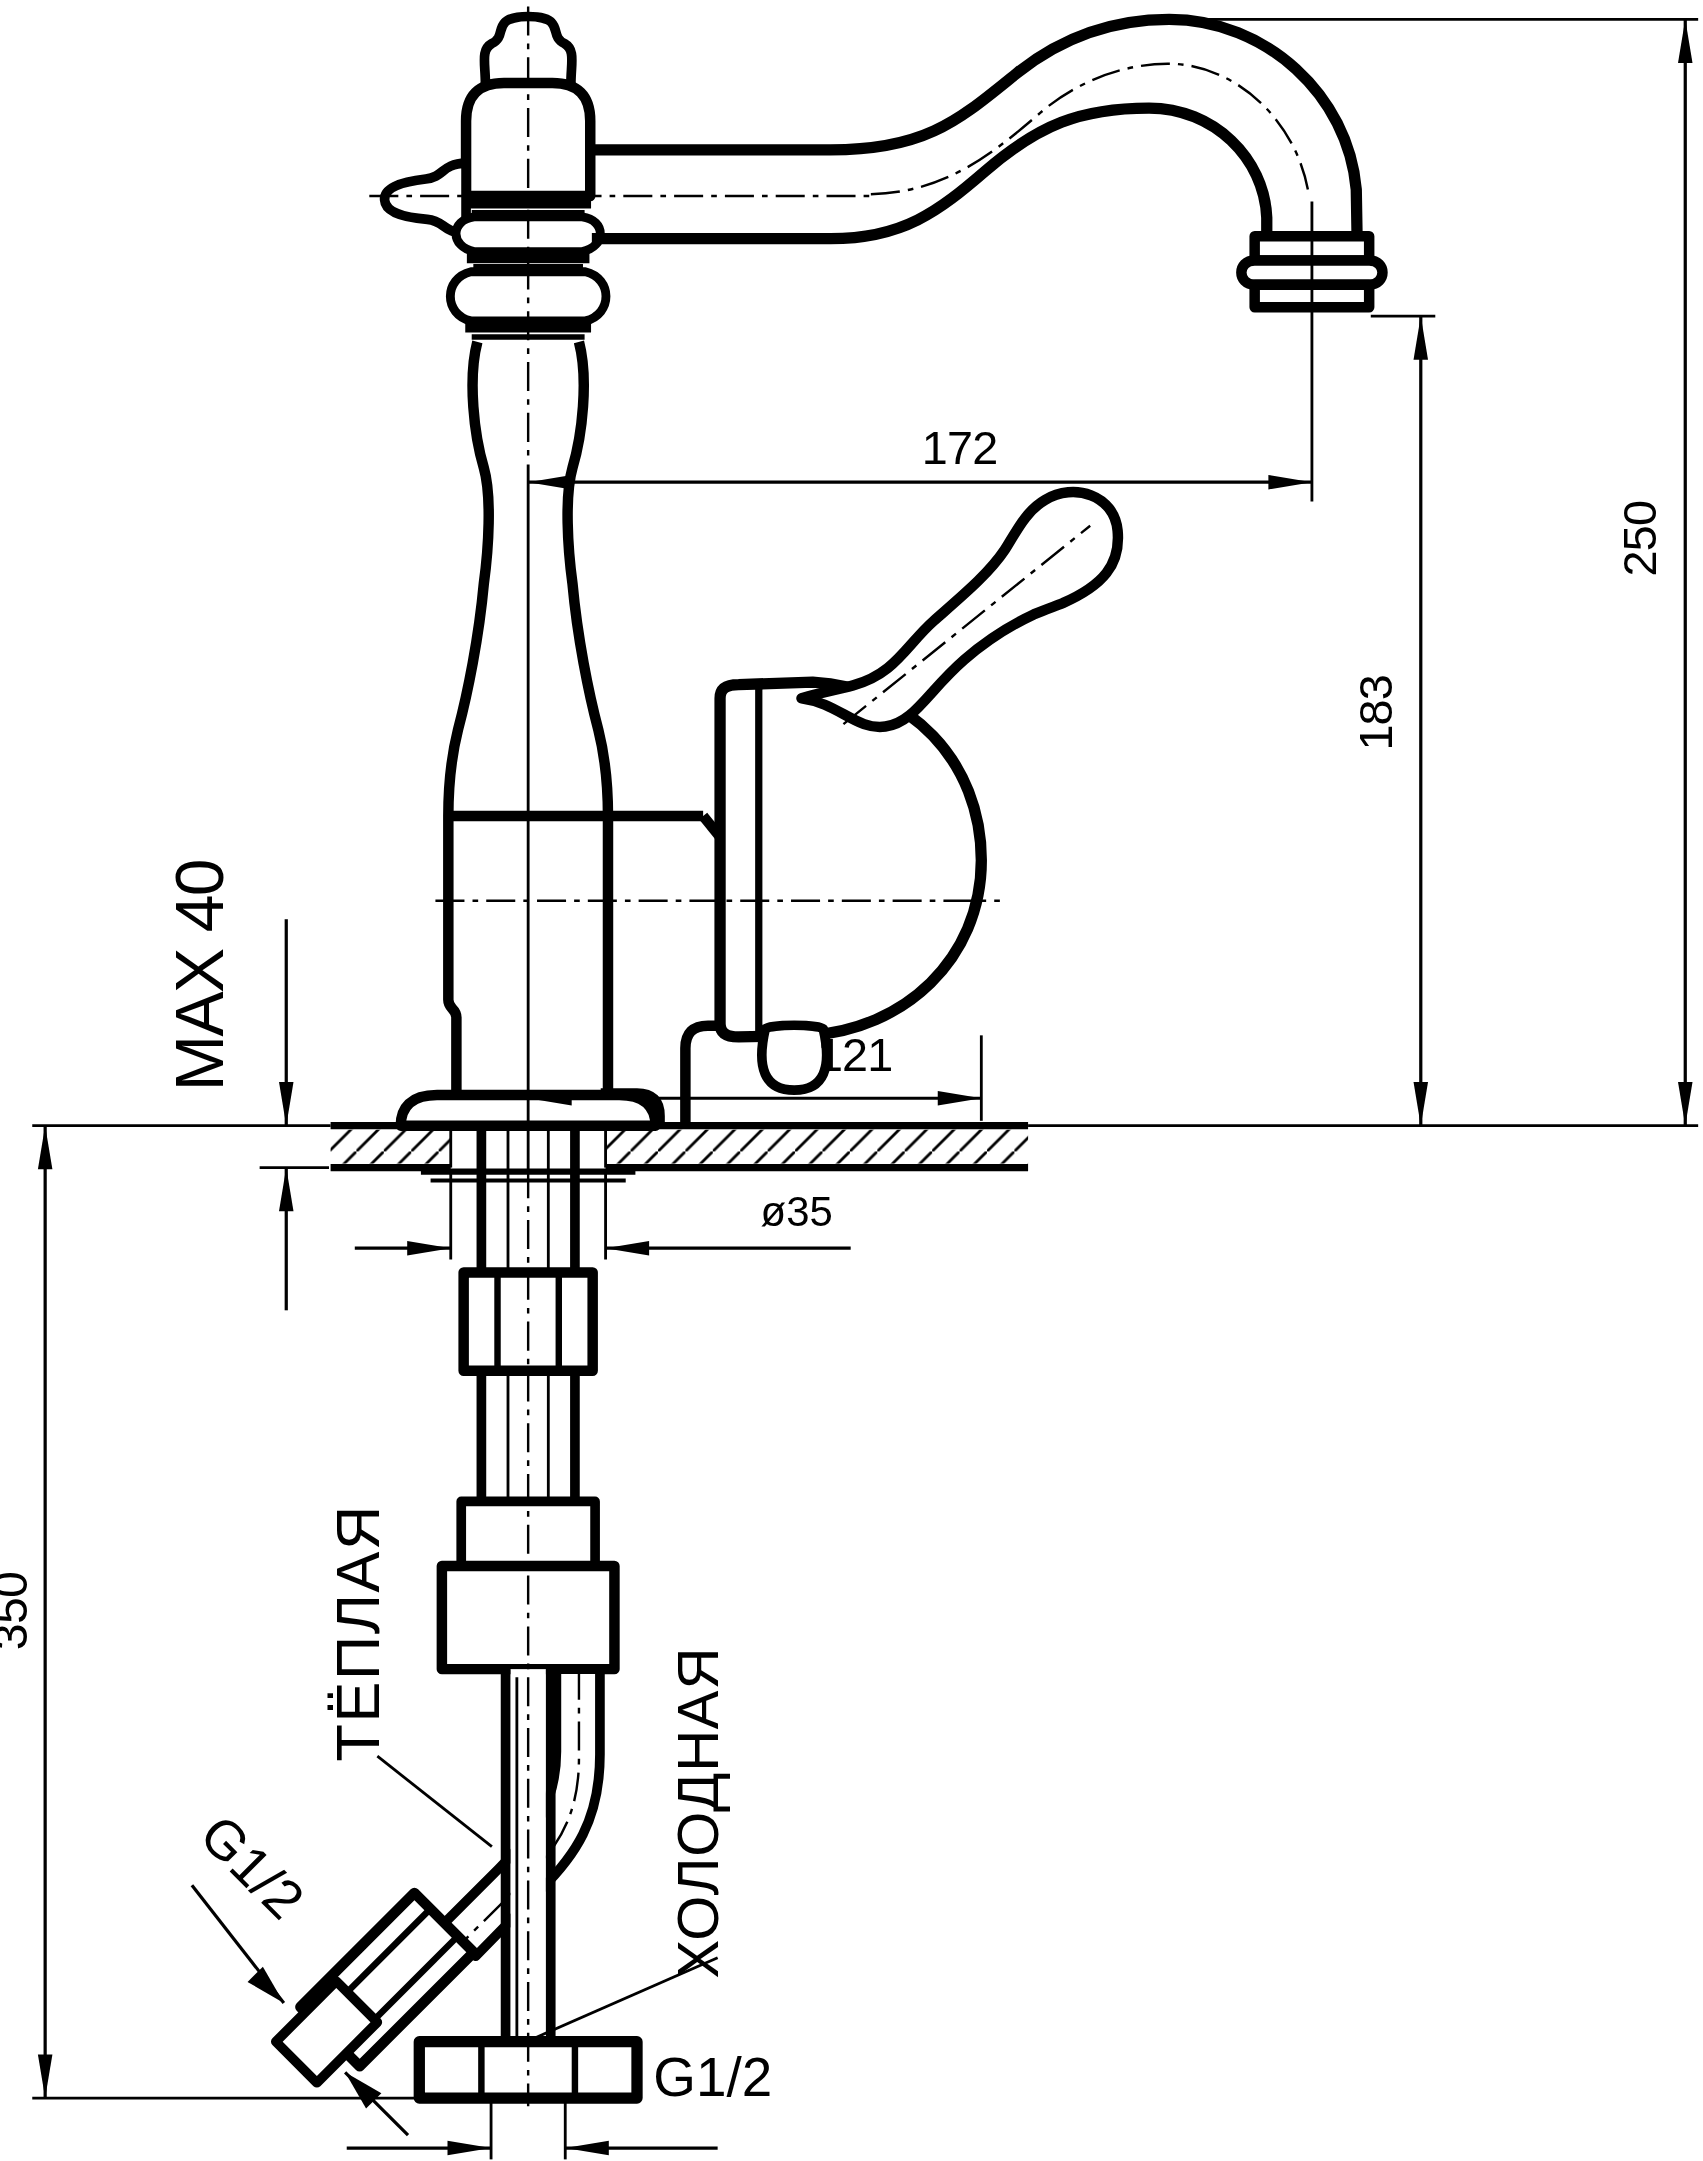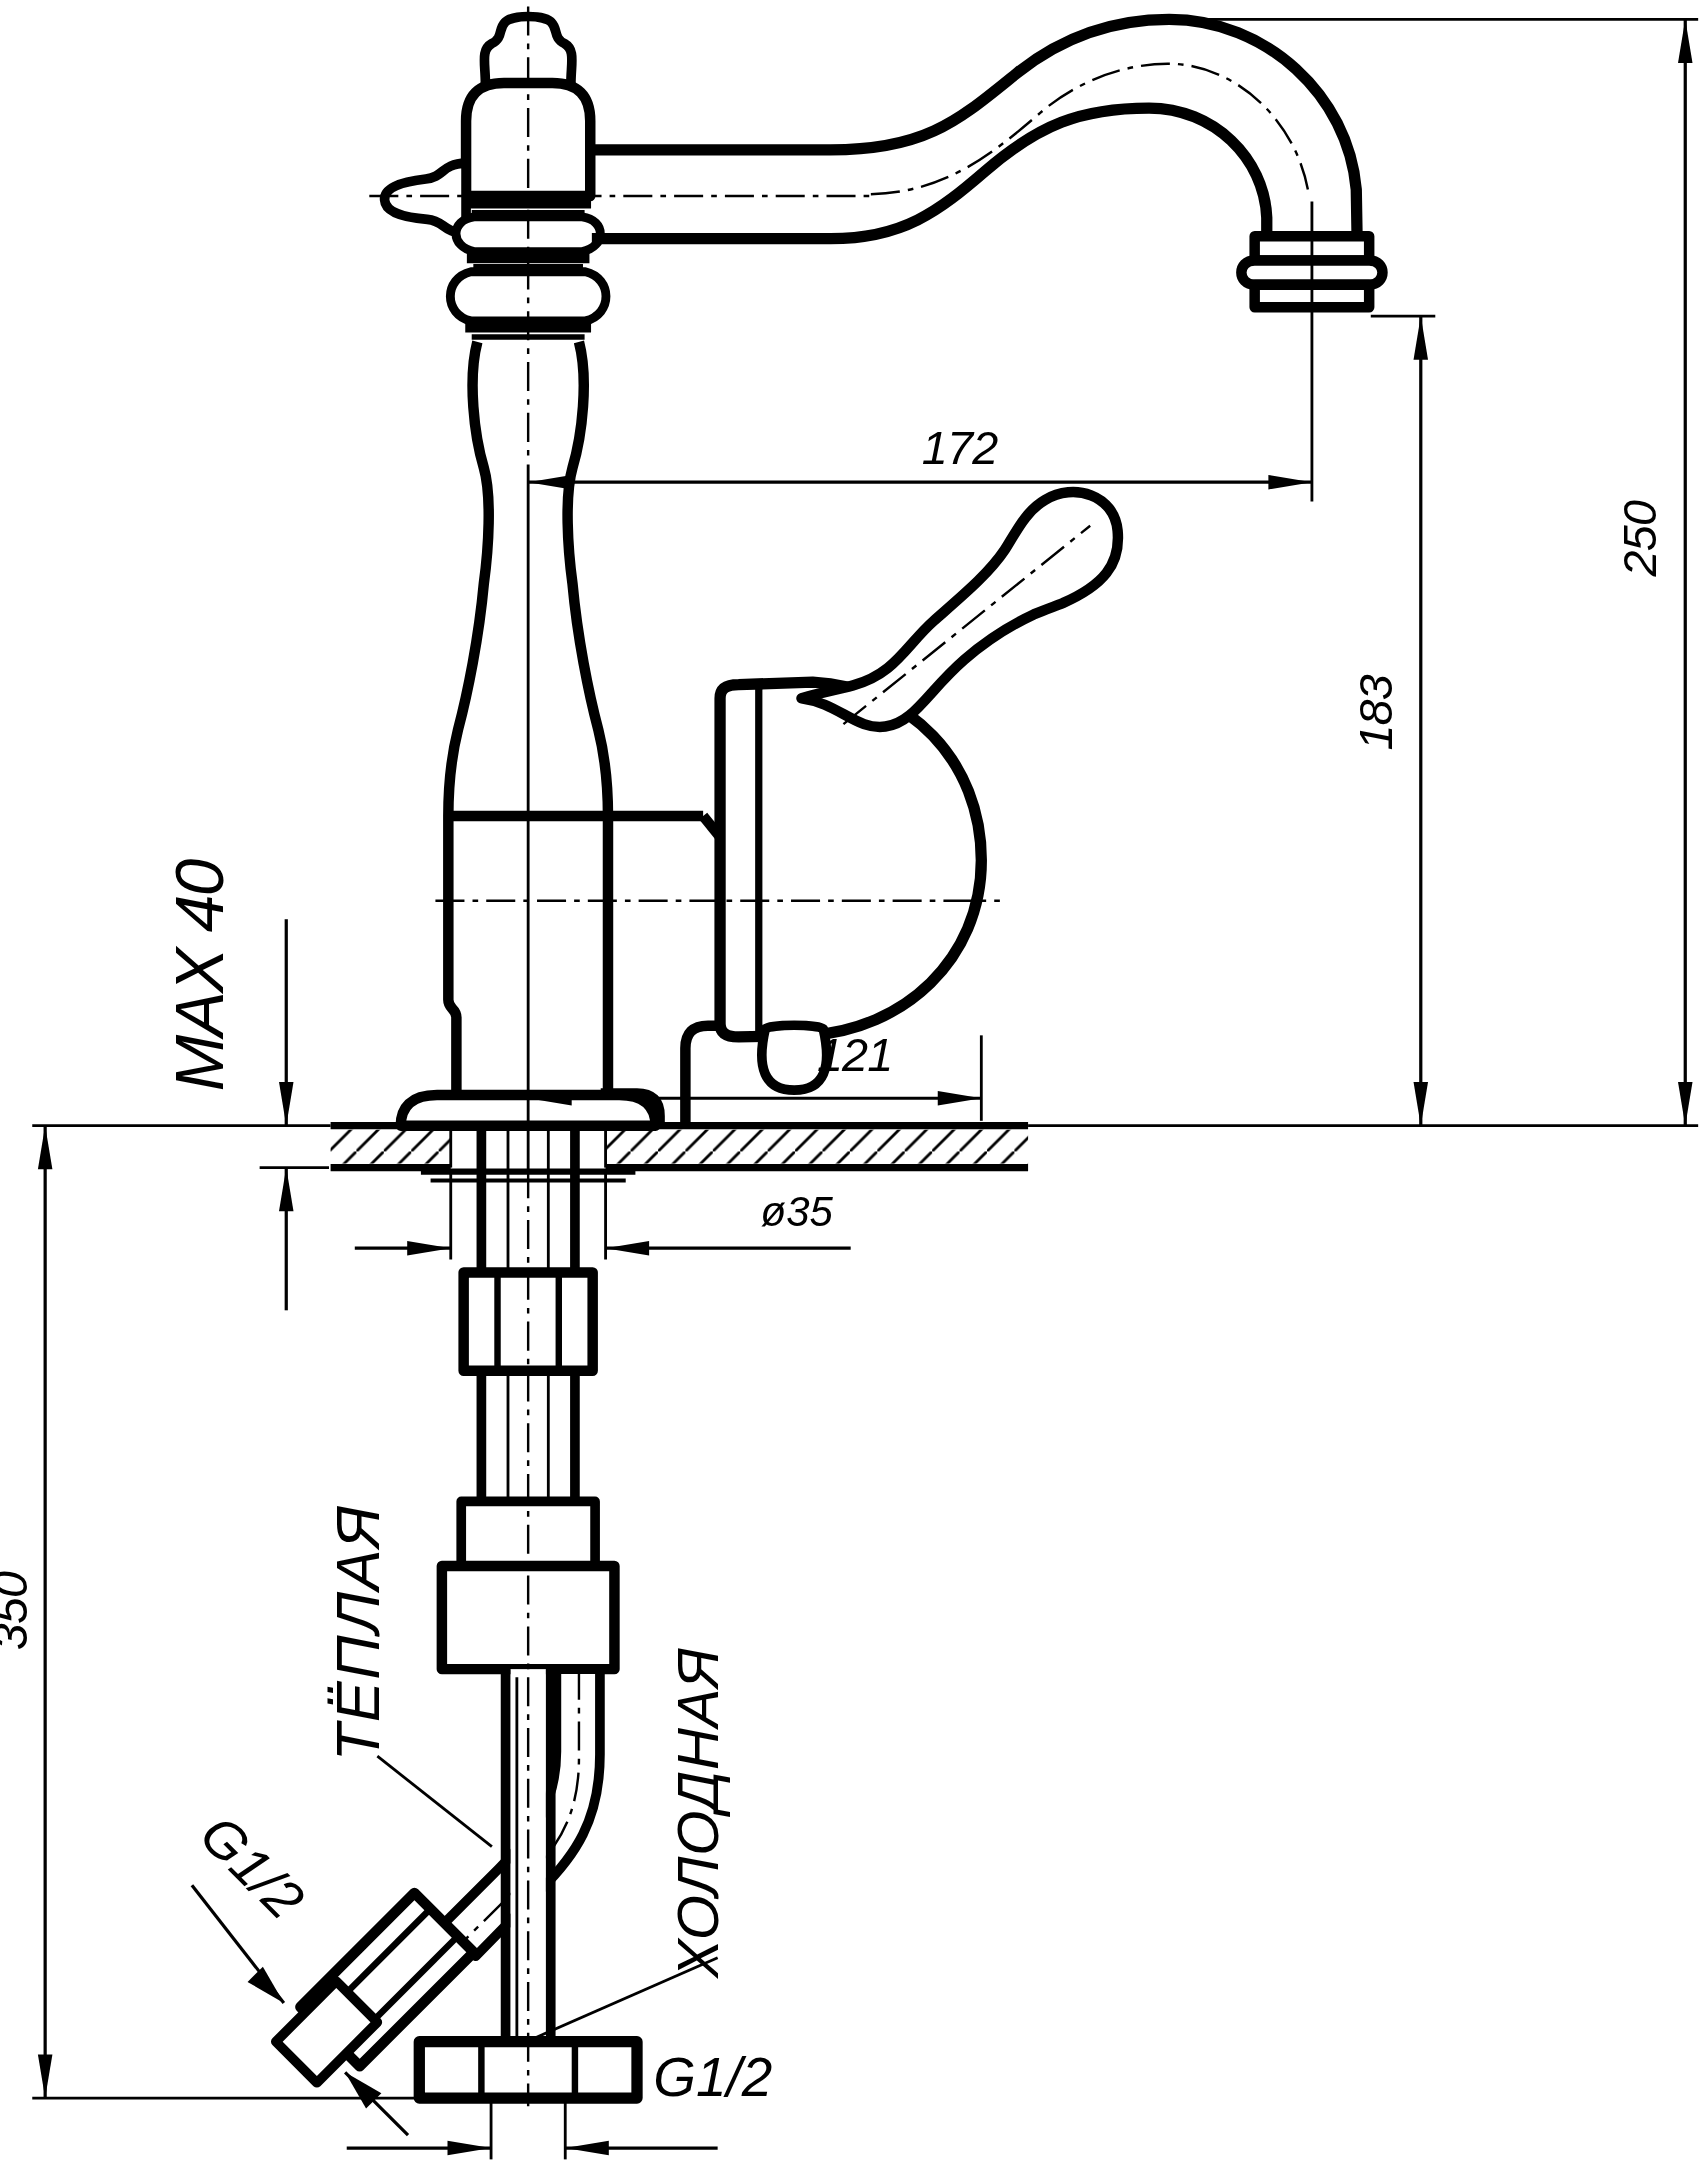--- a/index.html
+++ b/index.html
@@ -1,16 +1,16 @@
 <!DOCTYPE html>
 <html style="font-size:13px"><head>
 <meta charset="utf-8">
 <style>
   html,body{margin:0;padding:0;background:#ffffff;}
-  .page{width:1703px;height:2161px;background:#fff;position:relative;font-style:italic;}
+  .page{width:1703px;height:2161px;background:#fff;position:relative;}
   svg{display:block;}
   .ln{stroke:#000;fill:none;stroke-linecap:butt;stroke-linejoin:round;}
   .w{fill:#fff;stroke:#000;stroke-linejoin:round;}
   .ar{fill:#000;stroke:none;}
   .cl{stroke:#000;fill:none;stroke-width:3;stroke-dasharray:36 10 7 10;}
   .thin{stroke-width:3.5;}
   .dim{stroke-width:4;}
   text{font-family:"Liberation Sans","DejaVu Sans",sans-serif;fill:#000;stroke:none;}
   .t58{font-size:58px;letter-spacing:-1px;}
   .t60{font-size:60px;letter-spacing:-1px;}

